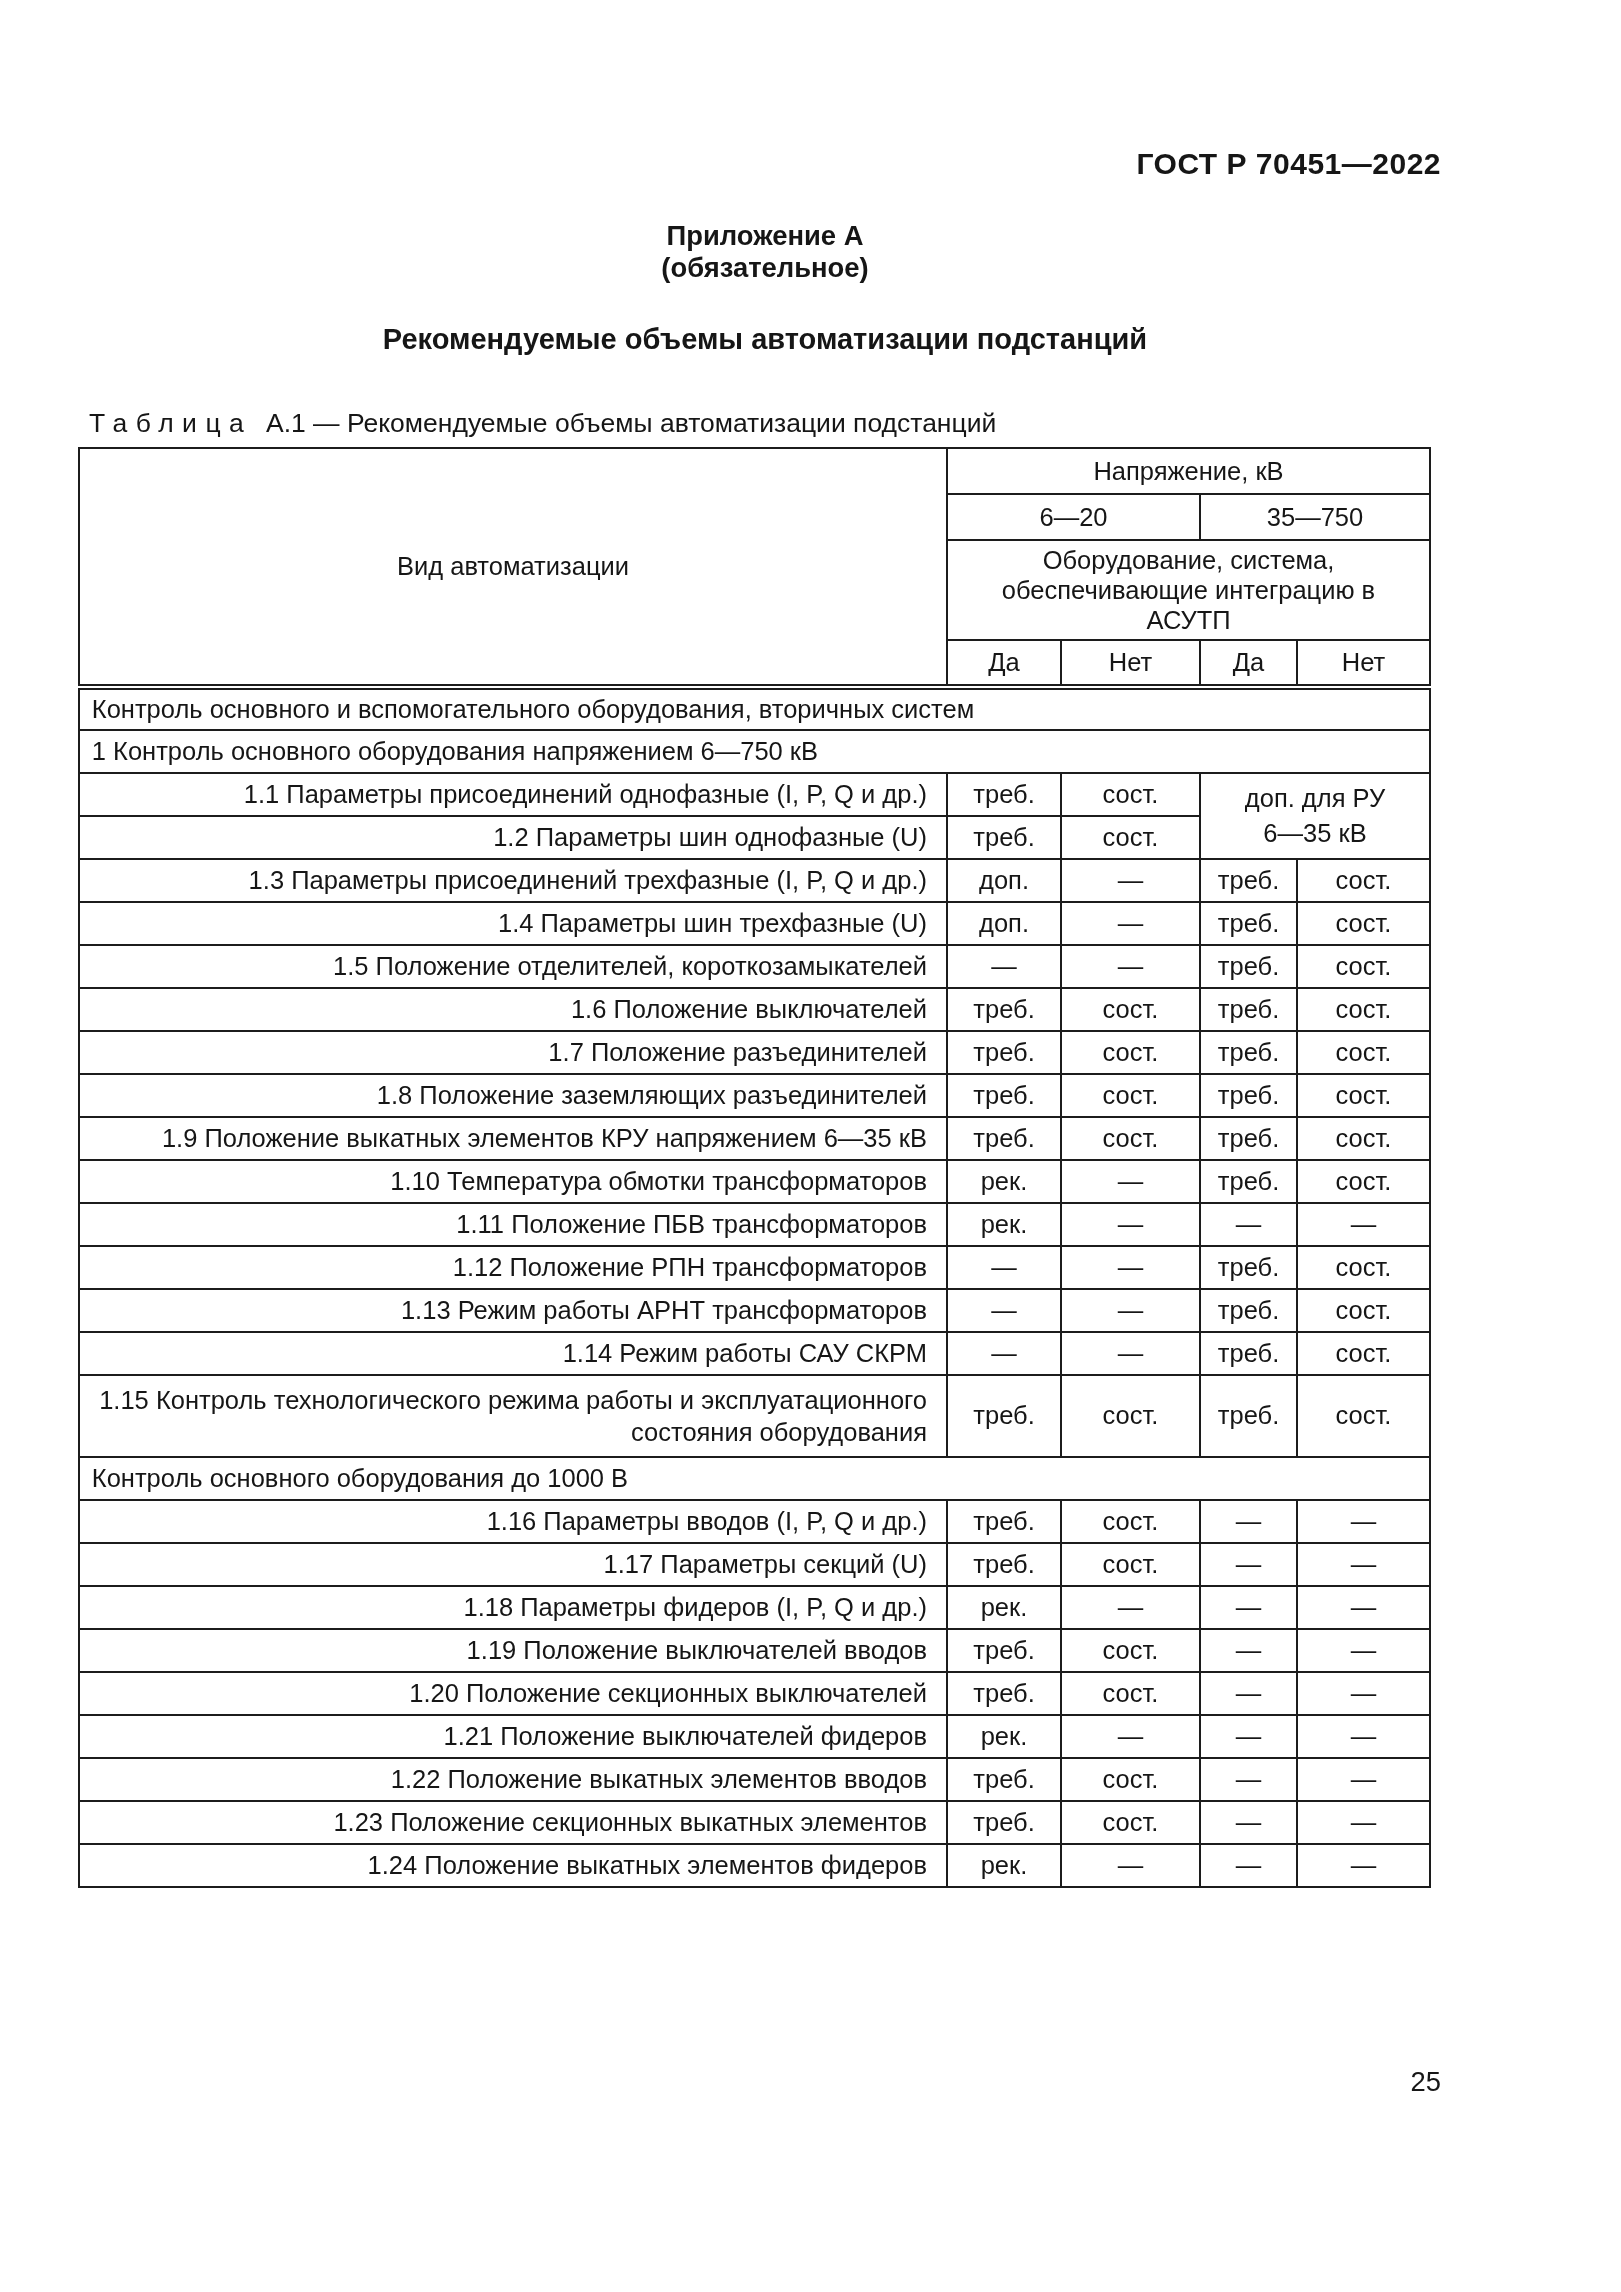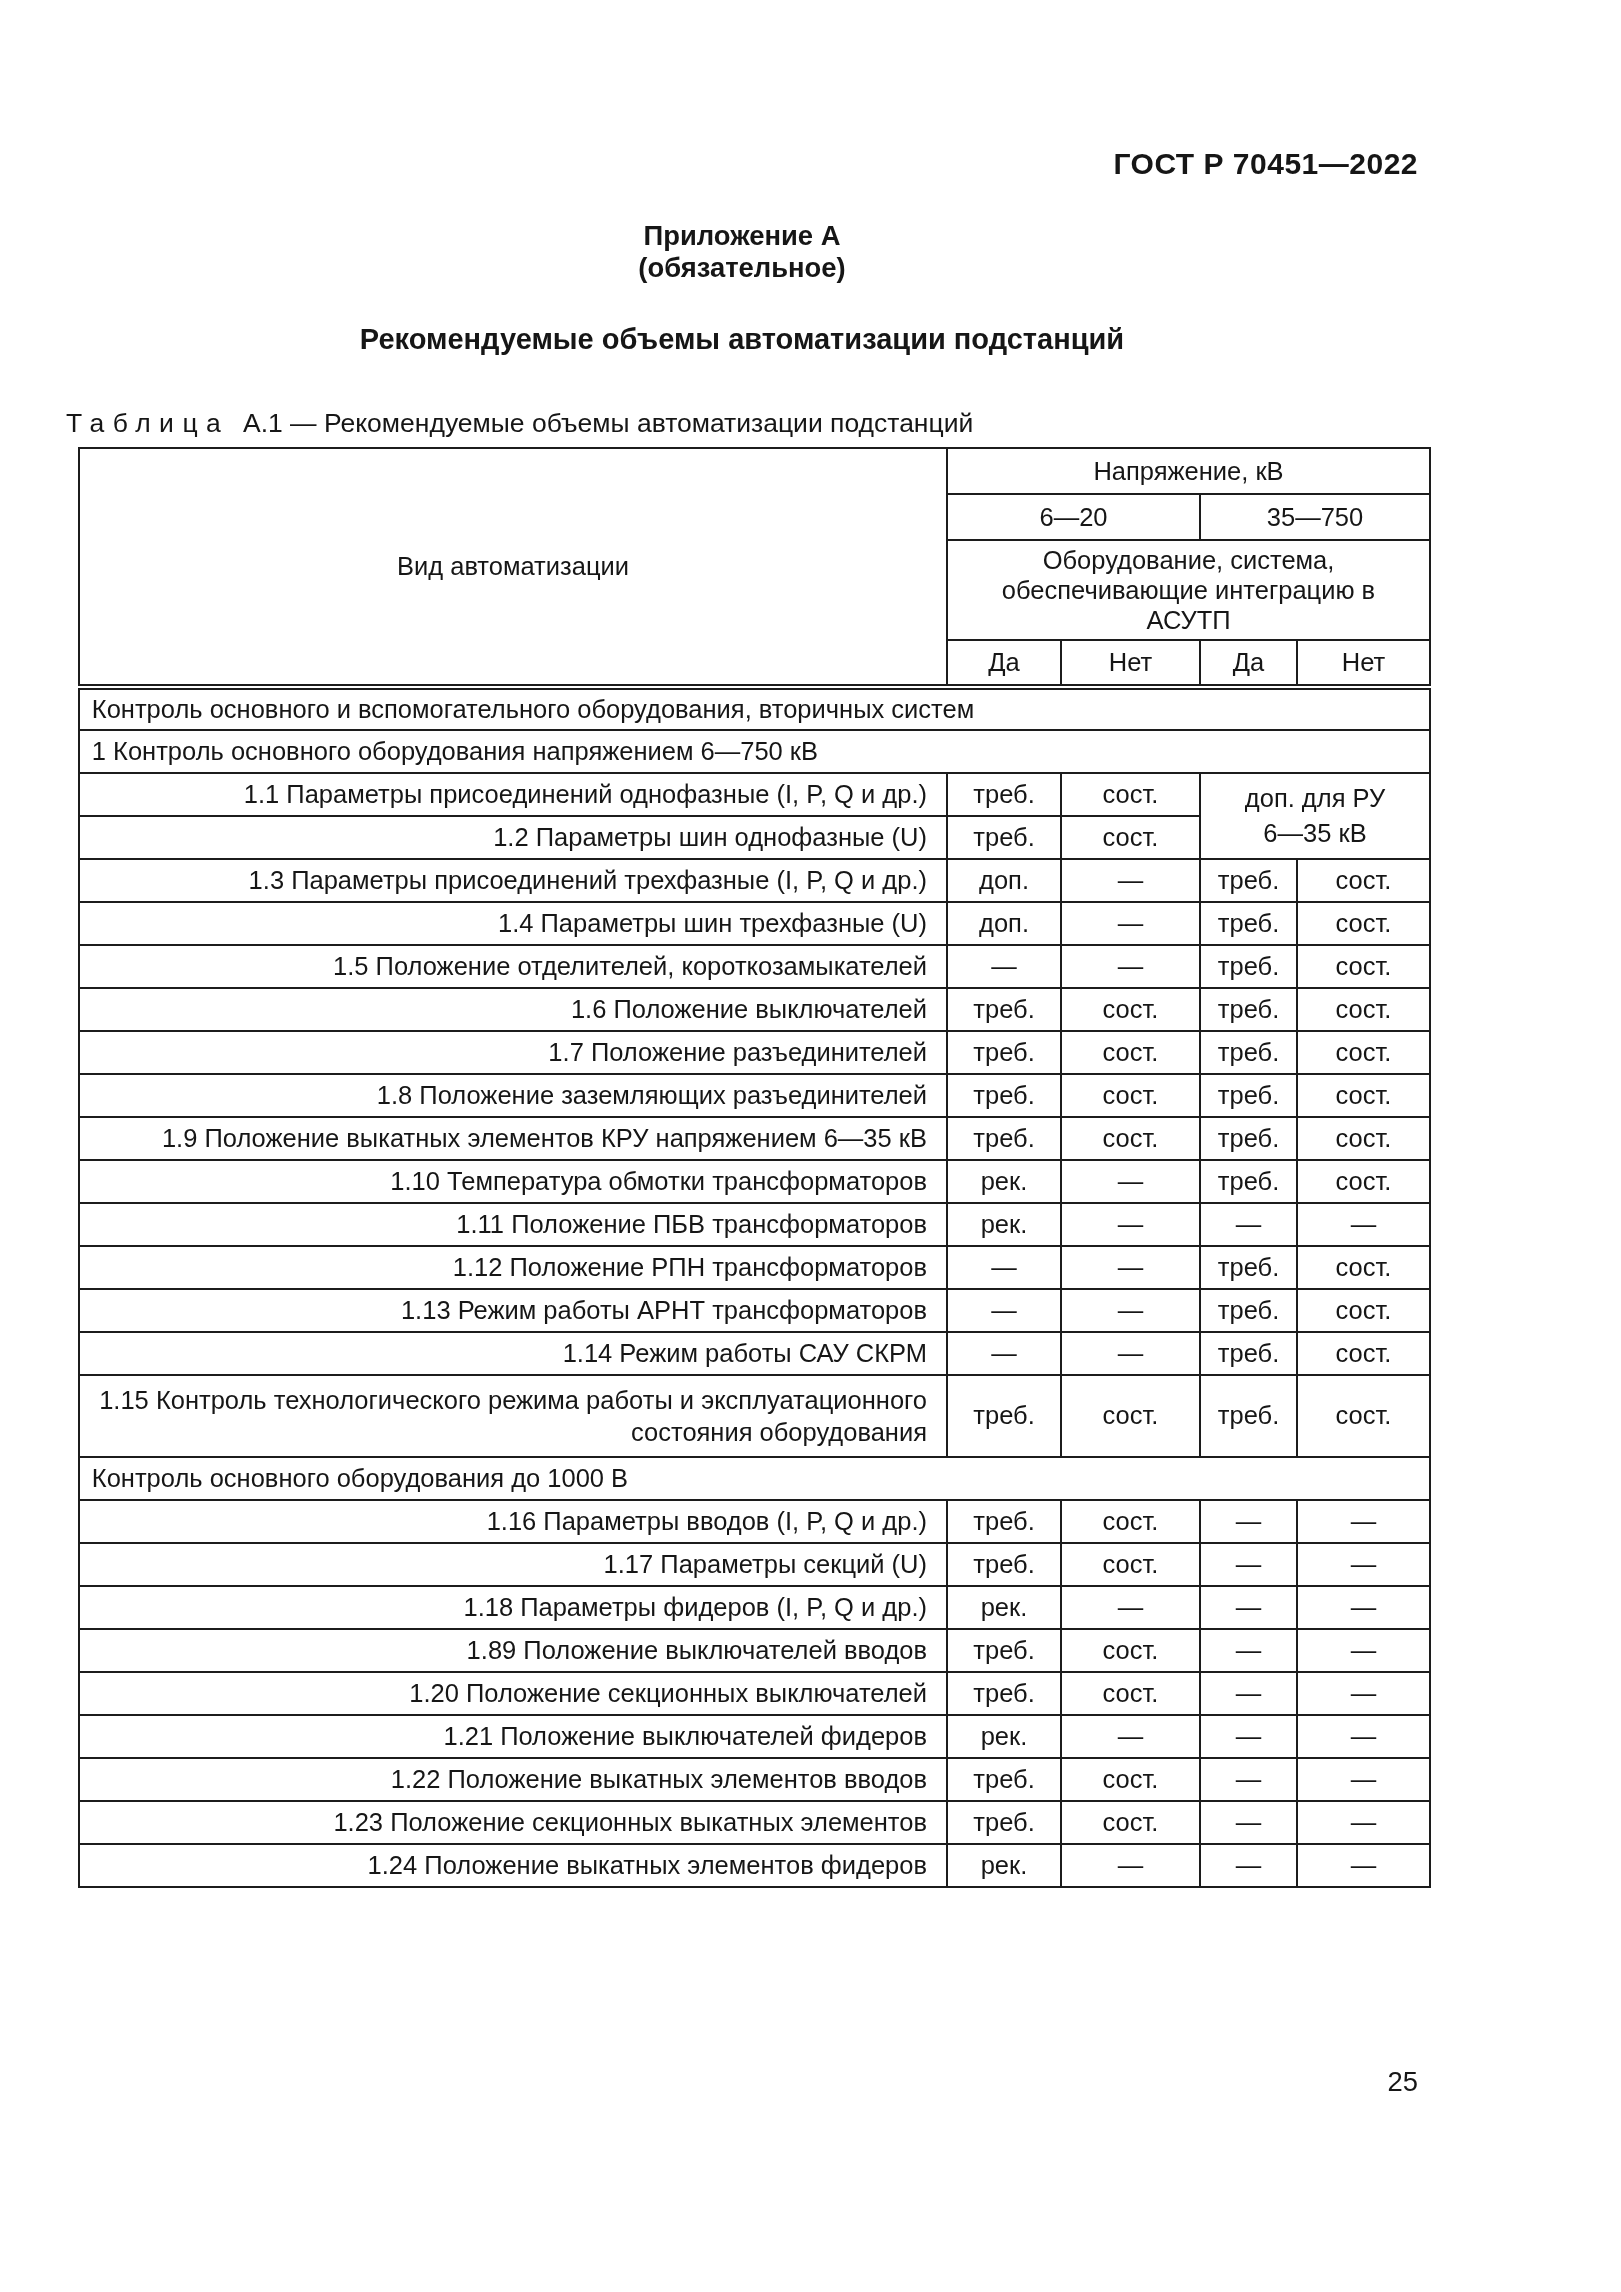--- a/index.html
+++ b/index.html
@@ -11,21 +11,21 @@
     position: relative;
     width: 1621px;
     height: 2293px;
     background: #ffffff;
     font-family: "Liberation Sans", "DejaVu Sans", sans-serif;
     color: #161616;
     overflow: hidden;
   }
   .content-col {
     position: absolute;
-    left: 66px;
+    left: 89px;
     width: 1352px;
   }
   .doc-number {
     top: 147px;
     text-align: right;
     font-size: 30px;
     font-weight: bold;
     letter-spacing: 0.5px;
   }
   .appendix {
@@ -287,21 +287,21 @@
           <td class="value-cell">—</td>
         </tr>
         <tr>
           <td class="label-cell">1.18 Параметры фидеров (I, P, Q и др.)</td>
           <td class="value-cell">рек.</td>
           <td class="value-cell">—</td>
           <td class="value-cell">—</td>
           <td class="value-cell">—</td>
         </tr>
         <tr>
-          <td class="label-cell">1.89 Положение выключателей вводов</td>
+          <td class="label-cell">1.19 Положение выключателей вводов</td>
           <td class="value-cell">треб.</td>
           <td class="value-cell">сост.</td>
           <td class="value-cell">—</td>
           <td class="value-cell">—</td>
         </tr>
         <tr>
           <td class="label-cell">1.20 Положение секционных выключателей</td>
           <td class="value-cell">треб.</td>
           <td class="value-cell">сост.</td>
           <td class="value-cell">—</td>

